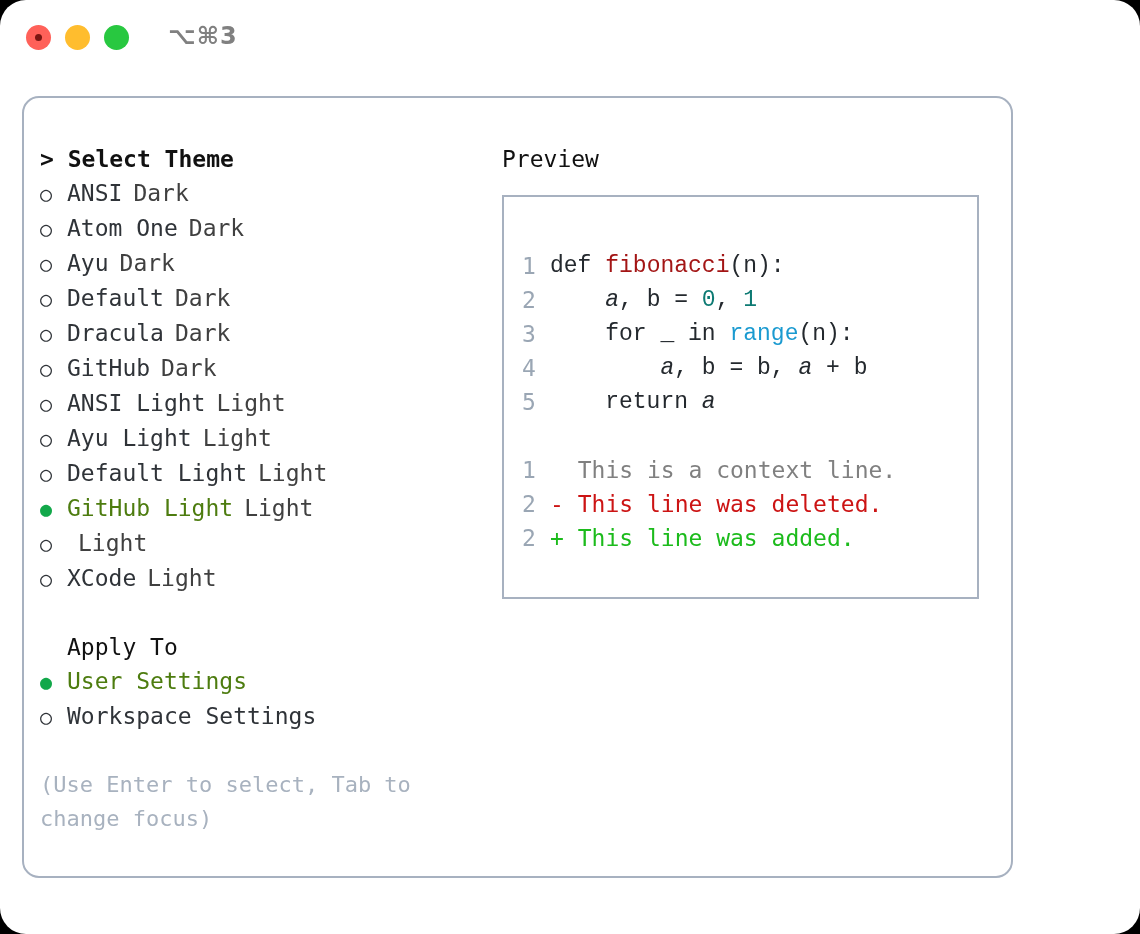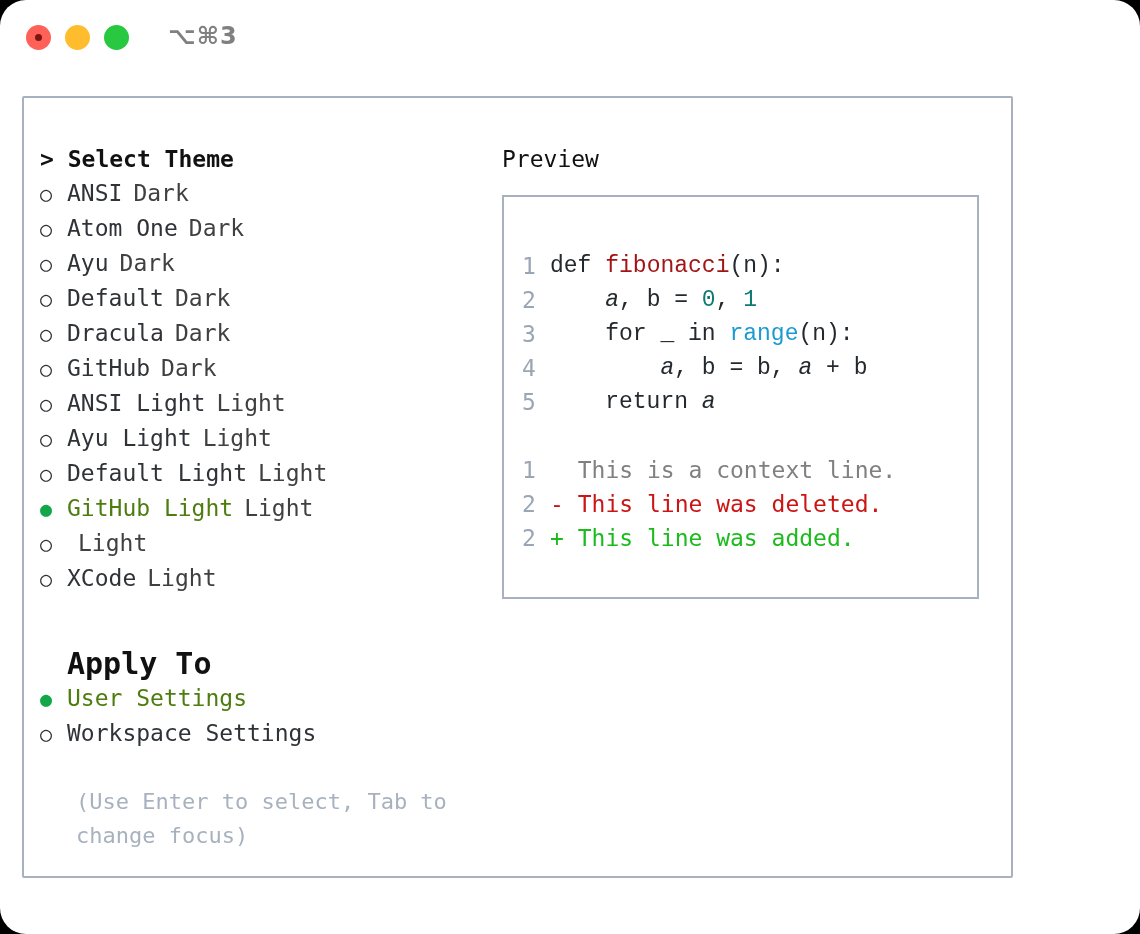--- a/index.html
+++ b/index.html
@@ -69,21 +69,21 @@
   }
 
   
   .panel {
     position: absolute;
     left: 22px;
     top: 96px;
     width: 991px;
     height: 782px;
     border: 2px solid #a7b1c0;
-    border-radius: 2px;
+    border-radius: 17px;
     box-sizing: border-box;
     background: #ffffff;
   }
 
   .cols {
     position: absolute;
     left: 0; top: 0;
     width: 100%;
     height: 100%;
   }
@@ -130,40 +130,38 @@
   .row.selected .marker { color: #12a84a; }
   .row.selected .label  { color: #4d7c0f; }
 
   .label { color: #2f3338; }
   .tag {
     color: #404040;
     padding-left: 11px;
   }
 
   .group-title {
-    font-size: 30px;
-    font-weight: 700;
+    font-size: 23px;
+    font-weight: 400;
     color: #111111;
     line-height: 34px;
     padding-left: 27px;
     white-space: pre;
-    margin-top: 17px;
   }
 
   .spacer-sm { height: 34px; }
   .spacer-md { height: 34px; }
 
   .hint {
     font-size: 22px;
     line-height: 34px;
     color: #a8b2bf;
     width: 404px;
     white-space: normal;
     word-spacing: 0px;
-    margin-left: 36px;
   }
 
   
   .preview-title {
     font-size: 23px;
     font-weight: 400;
     color: #111111;
     line-height: 34px;
     white-space: pre;
   }

